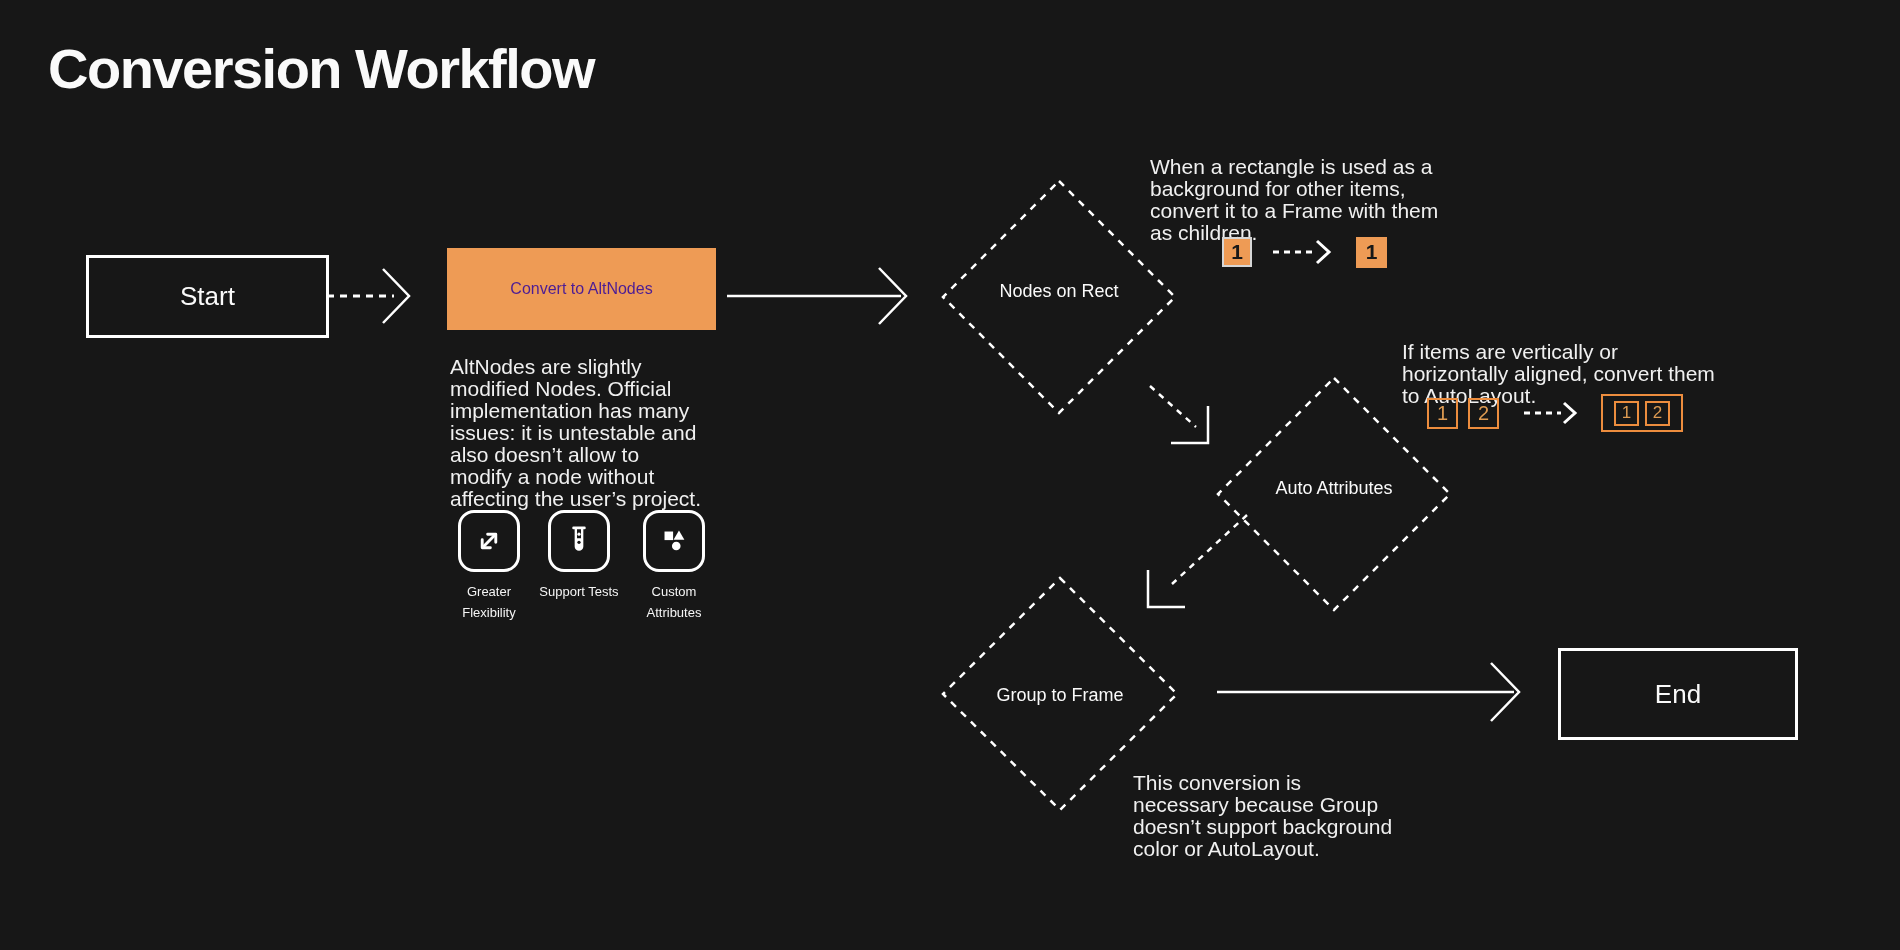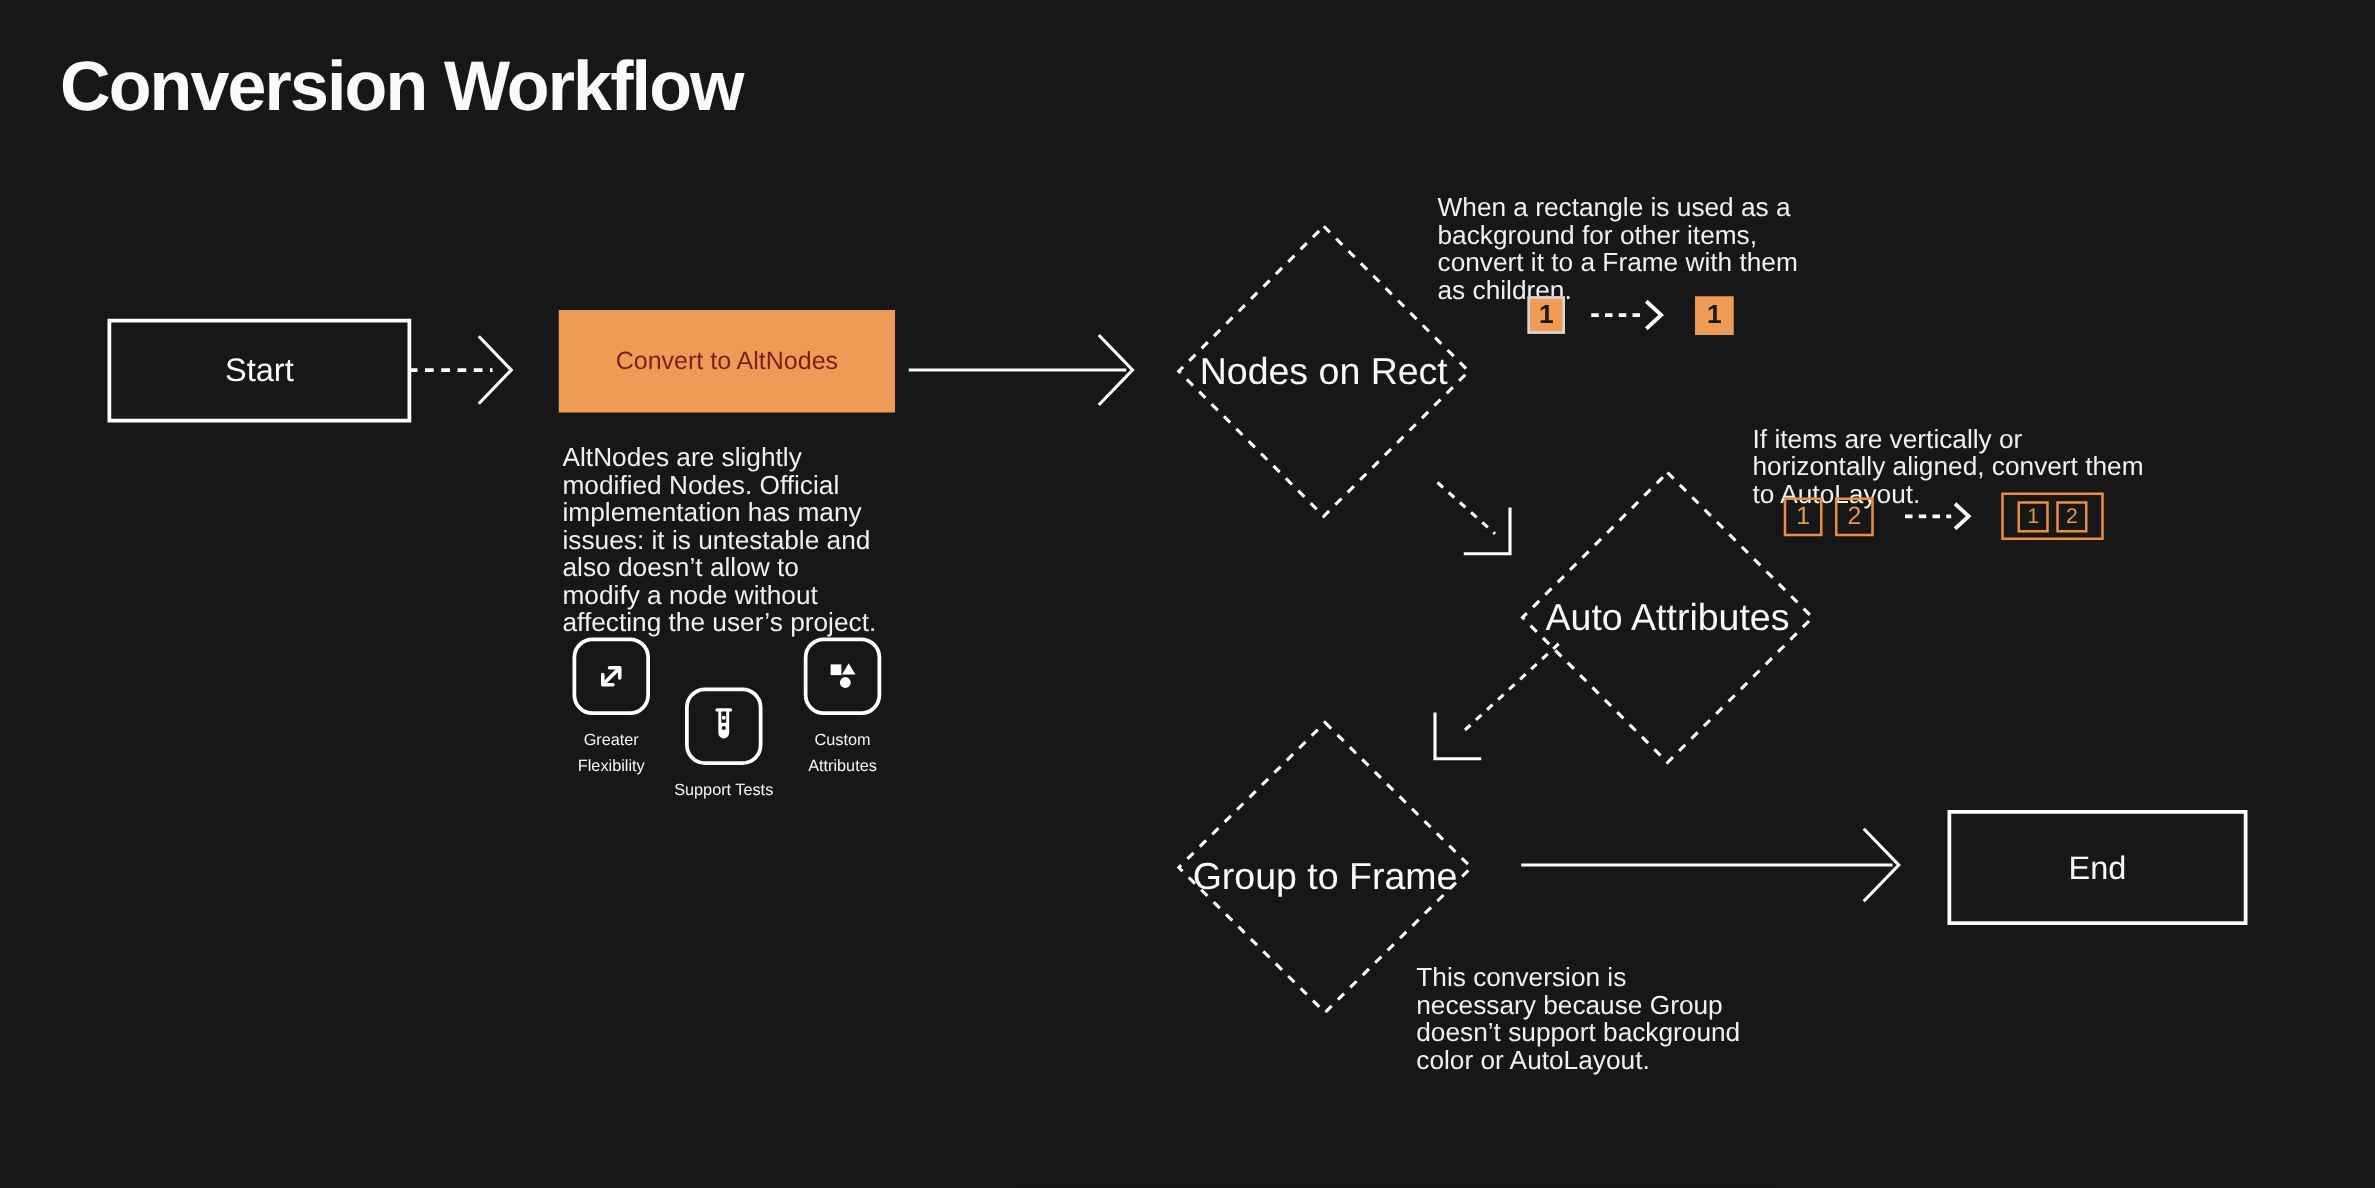--- a/index.html
+++ b/index.html
@@ -9,22 +9,22 @@
   .page-title{left:48px;top:36px;font-size:56px;font-weight:700;letter-spacing:-1.5px;color:#FAFAFA;white-space:nowrap;}
   .overlay{position:absolute;left:0;top:0;}
   .solidln{stroke:#FFFFFF;stroke-width:2.5;fill:none;}
   .dashln{stroke:#FFFFFF;stroke-width:3;stroke-dasharray:7 6;fill:none;}
   .dashln2{stroke:#FFFFFF;stroke-width:2.5;stroke-dasharray:6 6;fill:none;}
   .chev{stroke:#FFFFFF;stroke-width:2.5;fill:none;stroke-linejoin:miter;}
   .diamond{stroke:#FFFFFF;stroke-width:2.5;stroke-dasharray:7 7;fill:none;}
   .term{border:3px solid #FFFFFF;display:flex;align-items:center;justify-content:center;
         font-size:26px;color:#FAFAFA;box-sizing:border-box;}
   .proc{background:#EE9B55;display:flex;align-items:center;justify-content:center;
-        font-size:20px;font-weight:500;color:#7f1d1d;box-sizing:border-box;}
-  .dlabel{font-size:30px;color:#FAFAFA;text-align:center;width:232px;}
+        font-size:16px;font-weight:500;color:#4c1d95;box-sizing:border-box;}
+  .dlabel{font-size:18px;color:#FAFAFA;text-align:center;width:232px;}
   .para{font-size:21px;line-height:22px;color:#F0F0F0;}
   .feature{width:94px;text-align:center;}
   .icon-box{width:62px;height:62px;border:3px solid #FFFFFF;border-radius:16px;margin:0 auto;
             box-sizing:border-box;display:flex;align-items:center;justify-content:center;}
   .feat-label{margin-top:9px;font-size:13px;line-height:21px;color:#F5F5F5;}
   .mini{display:flex;align-items:center;}
   .chipfill{background:#EE9B55;color:#181818;display:flex;align-items:center;justify-content:center;
             font-weight:700;font-size:21px;box-sizing:border-box;}
   .chipline{border:2.5px solid #ED8D3E;color:#DE9B52;display:flex;align-items:center;justify-content:center;
             font-weight:500;font-size:20px;box-sizing:border-box;background:transparent;}
@@ -84,21 +84,21 @@
         <g stroke="#FFFFFF" stroke-width="3.2" fill="none" stroke-linecap="round" stroke-linejoin="round">
           <line x1="25" y1="37" x2="37" y2="25"></line>
           <polyline points="29.5,23.5 38.5,23.5 38.5,32.5"></polyline>
           <polyline points="32.5,38.5 23.5,38.5 23.5,29.5"></polyline>
         </g>
       </svg>
     </div>
     <div class="feat-label">Greater Flexibility</div>
   </div>
 
-  <div class="abs feature" style="left:532px;top:510px;margin-top:40px;">
+  <div class="abs feature" style="left:532px;top:510px;">
     <div class="icon-box">
       <svg width="56" height="56" viewBox="0 0 62 62">
         <line x1="25" y1="16.5" x2="37" y2="16.5" stroke="#FFFFFF" stroke-width="3" stroke-linecap="round"></line>
         <path d="M27.5,16.5 V37 a3.5,3.5 0 0 0 7,0 V16.5" fill="none" stroke="#FFFFFF" stroke-width="2.6"></path>
         <path d="M27.5,28 V37 a3.5,3.5 0 0 0 7,0 V28 Z" fill="#FFFFFF"></path>
         <circle cx="31" cy="32.5" r="1.8" fill="#171717"></circle>
         <circle cx="31" cy="23.5" r="1.8" fill="#FFFFFF"></circle>
       </svg>
     </div>
     <div class="feat-label">Support Tests</div>

